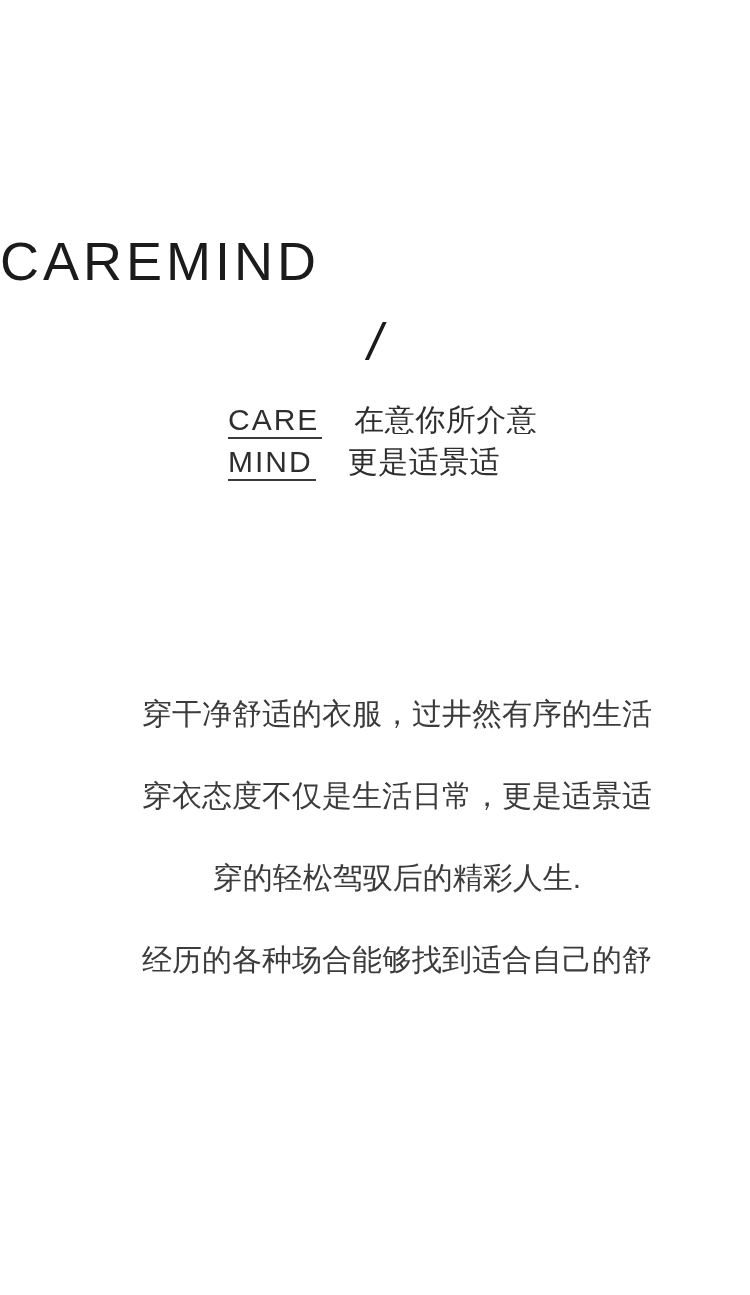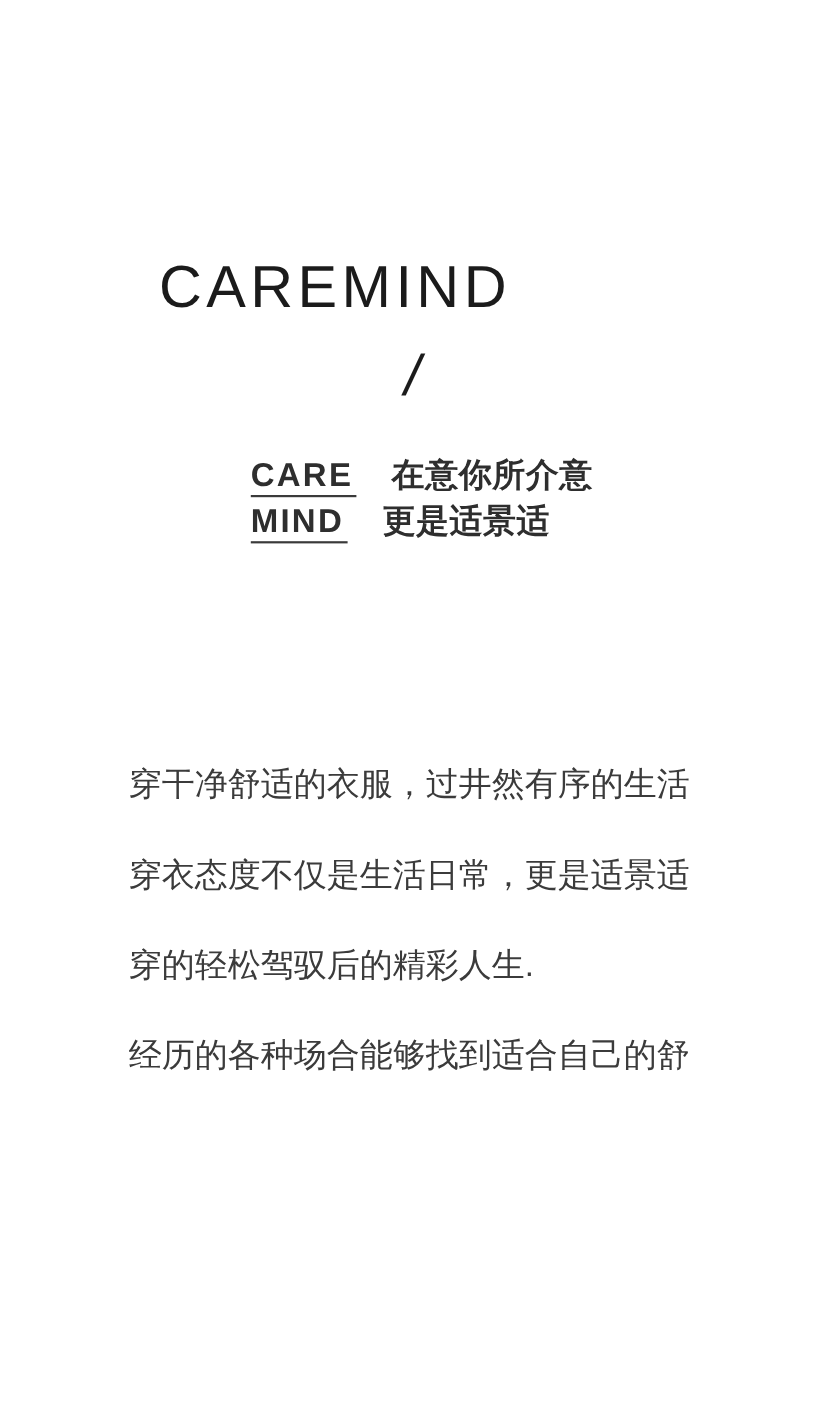--- a/index.html
+++ b/index.html
@@ -16,21 +16,21 @@
   }
   .page {
     position: absolute;
     inset: 0;
   }
   .brand-title {
     position: absolute;
     top: 198px;
     left: 0;
     width: 609px;
-    text-align: center;
+    text-align: left;
     font-size: 54px;
     line-height: 1;
     font-weight: 400;
     letter-spacing: 4px;
     color: var(--title-text, #1b1b1b);
     white-space: nowrap;
   }
   .divider-slash {
     position: absolute;
     top: 316px;
@@ -38,23 +38,22 @@
     width: 750px;
     text-align: center;
     font-size: 52px;
     line-height: 1;
     font-style: italic;
     font-weight: 300;
     color: var(--title-text, #1b1b1b);
   }
   .tagline {
     position: absolute;
-    top: 416px;
+    top: 403px;
     left: 228px;
-    font-weight: bold;
   }
   .tagline-row {
     display: flex;
     align-items: baseline;
     height: 42px;
   }
   .tagline-en {
     display: inline-block;
     font-size: 30px;
     line-height: 1.1;
@@ -70,20 +69,21 @@
     line-height: 1.1;
     letter-spacing: 0.5px;
     color: var(--tagline-text, #2e2e2e);
     text-align: center;
   }
   .body-copy {
     position: absolute;
     top: 673px;
     left: 117px;
     width: 560px;
+    text-align: center;
   }
   .body-line {
     margin: 0;
     font-size: 30px;
     line-height: 82px;
     letter-spacing: 0;
     color: var(--body-text, #3b3b3b);
     white-space: nowrap;
   }
 </style>

